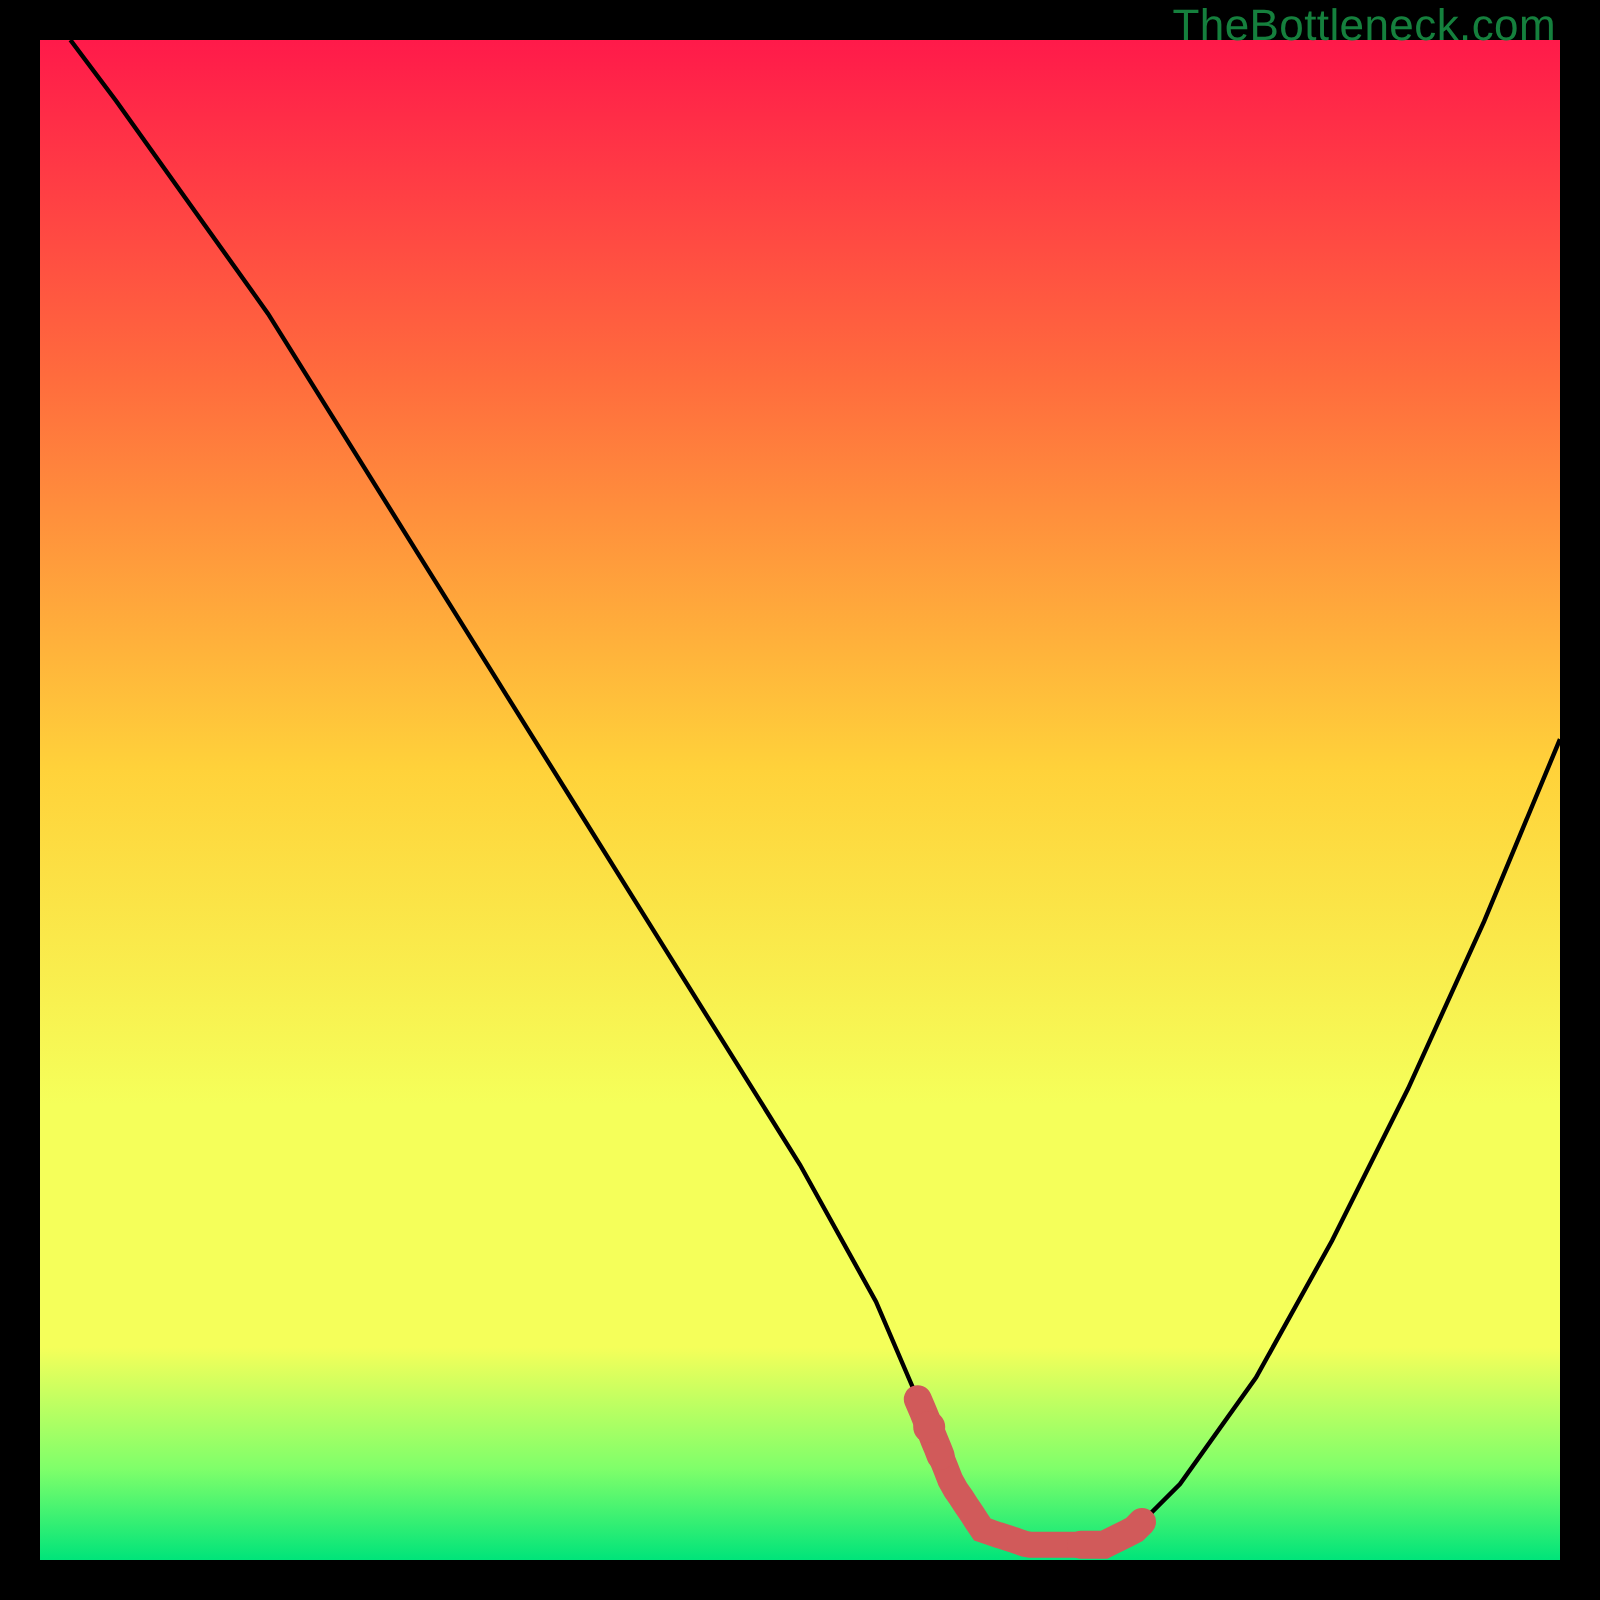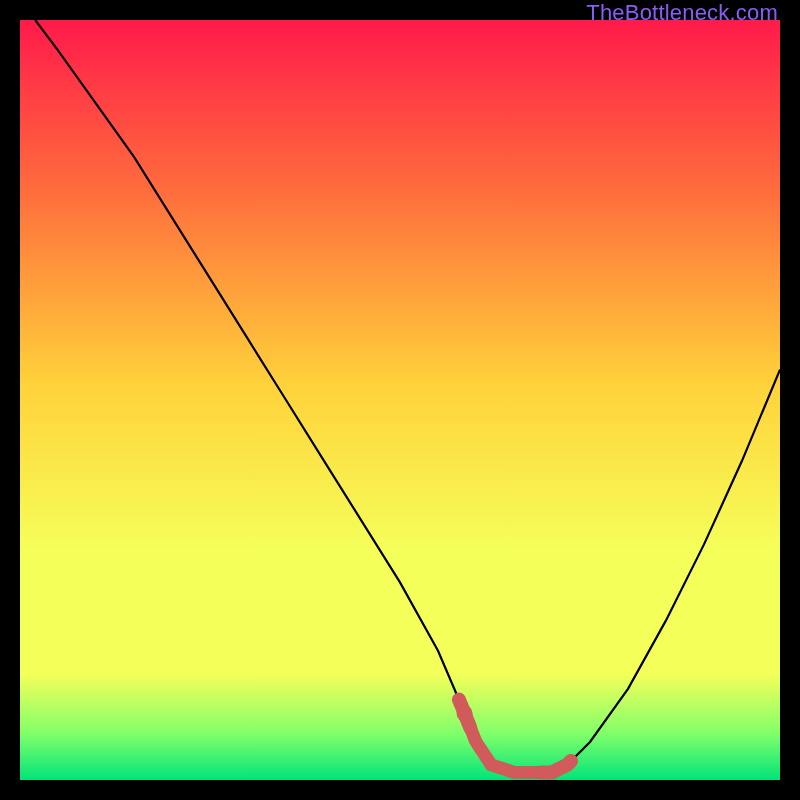--- a/index.html
+++ b/index.html
@@ -23,21 +23,21 @@
     position: absolute;
     left: 0;
     top: 0;
     width: 760px;
     height: 760px;
   }
   .watermark {
     position: absolute;
     top: 0px;
     right: 22px;
-    color: #8b5cf6;
+    color: #15803d;
     font-size: 22px;
     font-weight: 500;
     z-index: 5;
     letter-spacing: 0.2px;
   }
   svg {
     display: block;
   }
 </style>
 </head>

